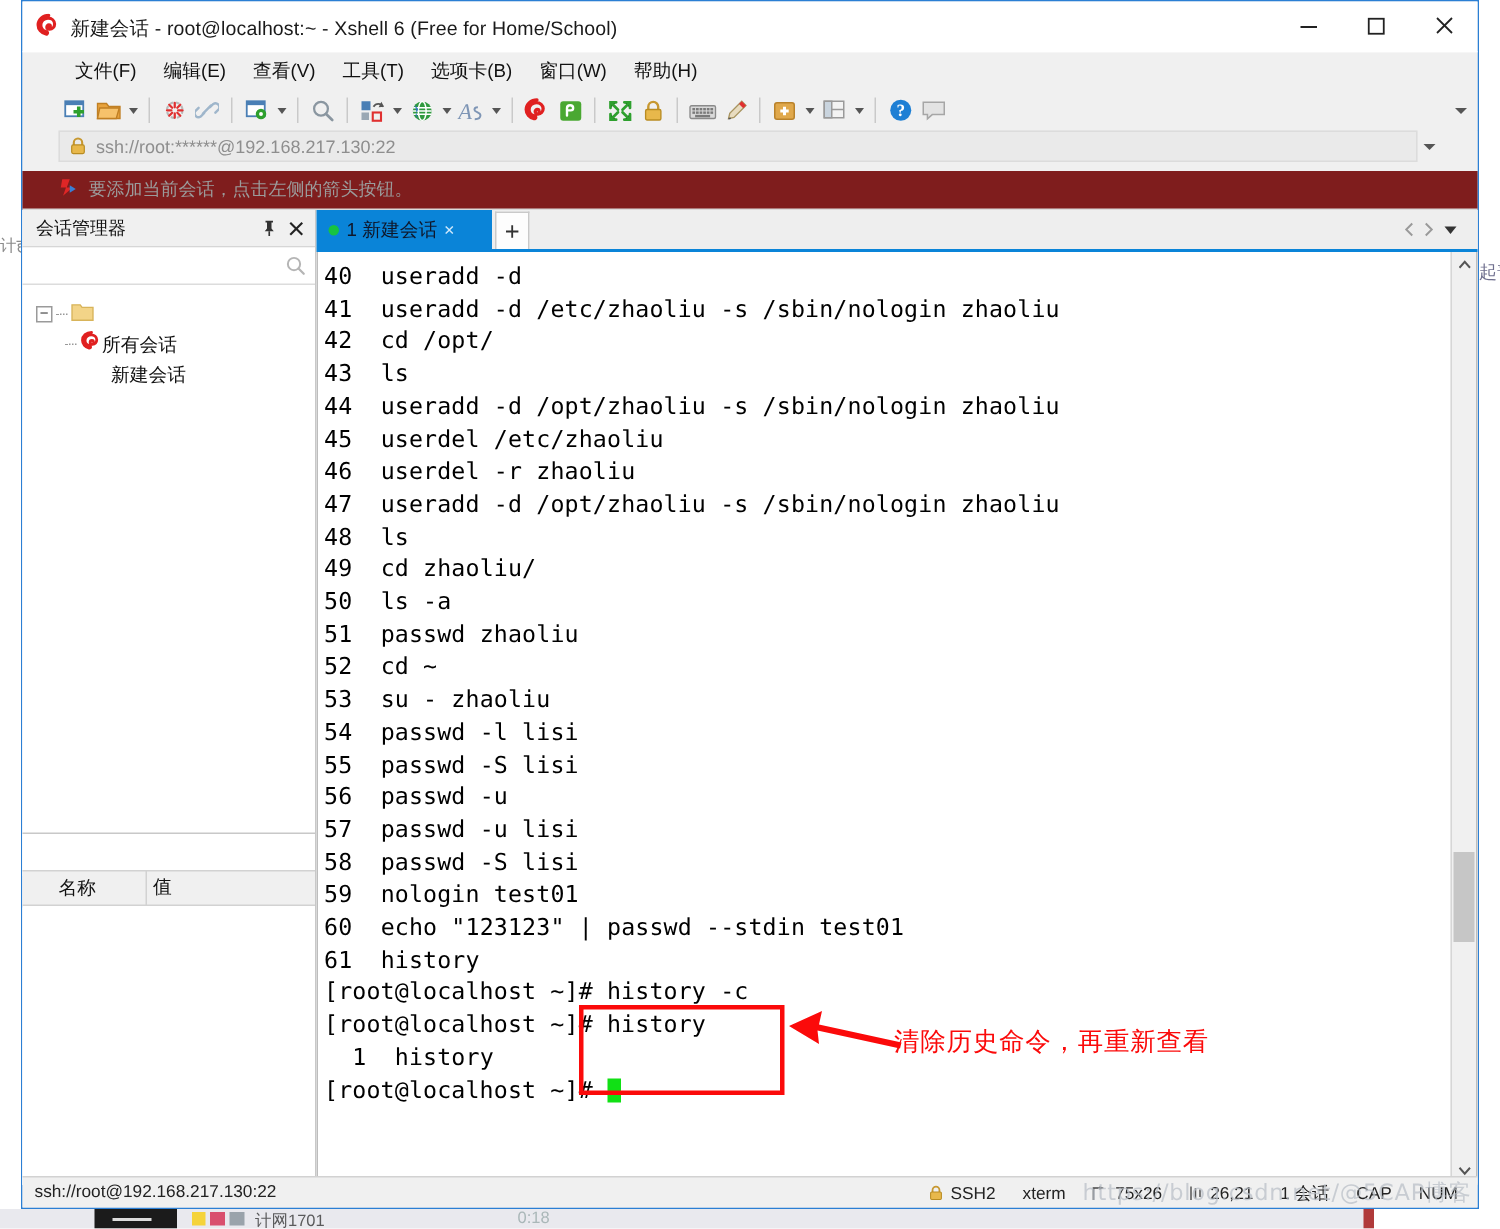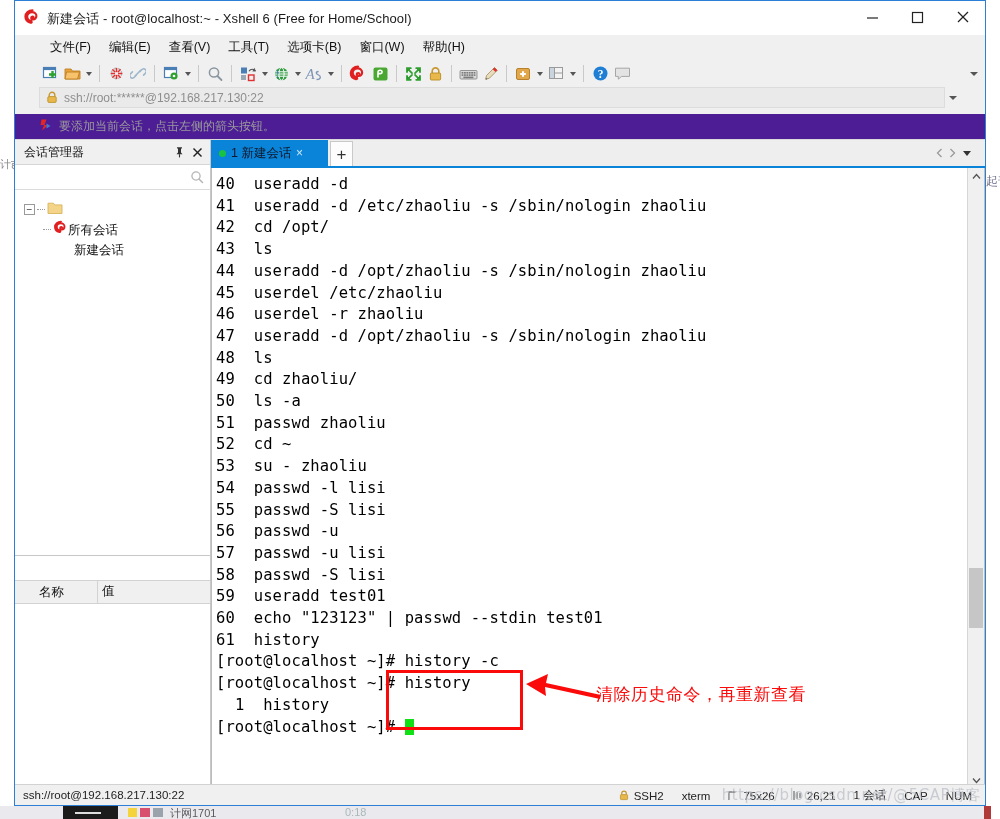--- a/index.html
+++ b/index.html
@@ -16,21 +16,21 @@
     position:absolute;left:0;top:150px;width:14px;height:640px;
     font-size:11px;color:#8b8b8b;line-height:29px;text-align:center;
     overflow:hidden;white-space:nowrap;
   }
   .bg-right-col{
     position:absolute;left:986px;top:168px;width:14px;height:420px;
     font-size:12px;color:#6f6f8e;line-height:26.2px;text-align:left;
     overflow:hidden;white-space:nowrap;
   }
   .bg-taskbar{
-    position:absolute;left:0;top:806px;width:991px;height:13px;
+    position:absolute;left:0;top:806px;width:916px;height:13px;
     background:#e9e9ee;overflow:hidden;
   }
   .bg-tb-item{
     position:absolute;top:0;height:13px;font-size:11px;color:#333;
     white-space:nowrap;opacity:.78;
   }
   .bg-tb-dark{position:absolute;left:63px;top:0;width:55px;height:13px;background:#1b1b1b;}
   .bg-tb-dash{position:absolute;left:75px;top:6px;width:26px;height:1.6px;background:#ddd;}
   .bg-tb-sw1{position:absolute;left:128px;top:2px;width:9px;height:9px;background:#f5d33a;}
   .bg-tb-sw2{position:absolute;left:140px;top:2px;width:10px;height:9px;background:#d94f6e;}
@@ -104,21 +104,21 @@
   .addr-caret{
     width:16px;height:21px;display:flex;align-items:center;justify-content:center;
   }
   .addr-caret:after{
     content:"";border-left:4px solid transparent;border-right:4px solid transparent;
     border-top:4.5px solid #555;
   }
 
   
   .noticebar{
-    position:relative;height:25px;background:#4c1d95;
+    position:relative;height:25px;background:#7f1d1d;
     display:flex;align-items:center;padding-left:24px;
     border-bottom:1px solid #dadada;
   }
   .notice-text{font-size:12px;color:#9b9b9b;margin-left:6px;}
 
   
   .wbody{position:relative;height:650px;background:#f0f0f0;}
   
   .sessmgr{
     position:absolute;left:0;top:0;width:196px;height:650px;
@@ -593,21 +593,21 @@
           <div class="tline"><span>49</span>  <span>cd zhaoliu/</span></div>
           <div class="tline"><span>50</span>  <span>ls -a</span></div>
           <div class="tline"><span>51</span>  <span>passwd zhaoliu</span></div>
           <div class="tline"><span>52</span>  <span>cd ~</span></div>
           <div class="tline"><span>53</span>  <span>su - zhaoliu</span></div>
           <div class="tline"><span>54</span>  <span>passwd -l lisi</span></div>
           <div class="tline"><span>55</span>  <span>passwd -S lisi</span></div>
           <div class="tline"><span>56</span>  <span>passwd -u</span></div>
           <div class="tline"><span>57</span>  <span>passwd -u lisi</span></div>
           <div class="tline"><span>58</span>  <span>passwd -S lisi</span></div>
-          <div class="tline"><span>59</span>  <span>useradd test01</span></div>
+          <div class="tline"><span>59</span>  <span>nologin test01</span></div>
           <div class="tline"><span>60</span>  <span>echo "123123" | passwd --stdin test01</span></div>
           <div class="tline"><span>61</span>  <span>history</span></div>
           <div class="tline"><span>[root@localhost ~]# </span><span>history -c</span></div>
           <div class="tline"><span>[root@localhost ~]# </span><span>history</span></div>
           <div class="tline">  <span>1</span>  <span>history</span></div>
           <div class="tline"><span>[root@localhost ~]# </span><span class="cursor"></span></div>
         </div>
 
         <div class="ann-box"></div>
         <div class="ann-arrow">

